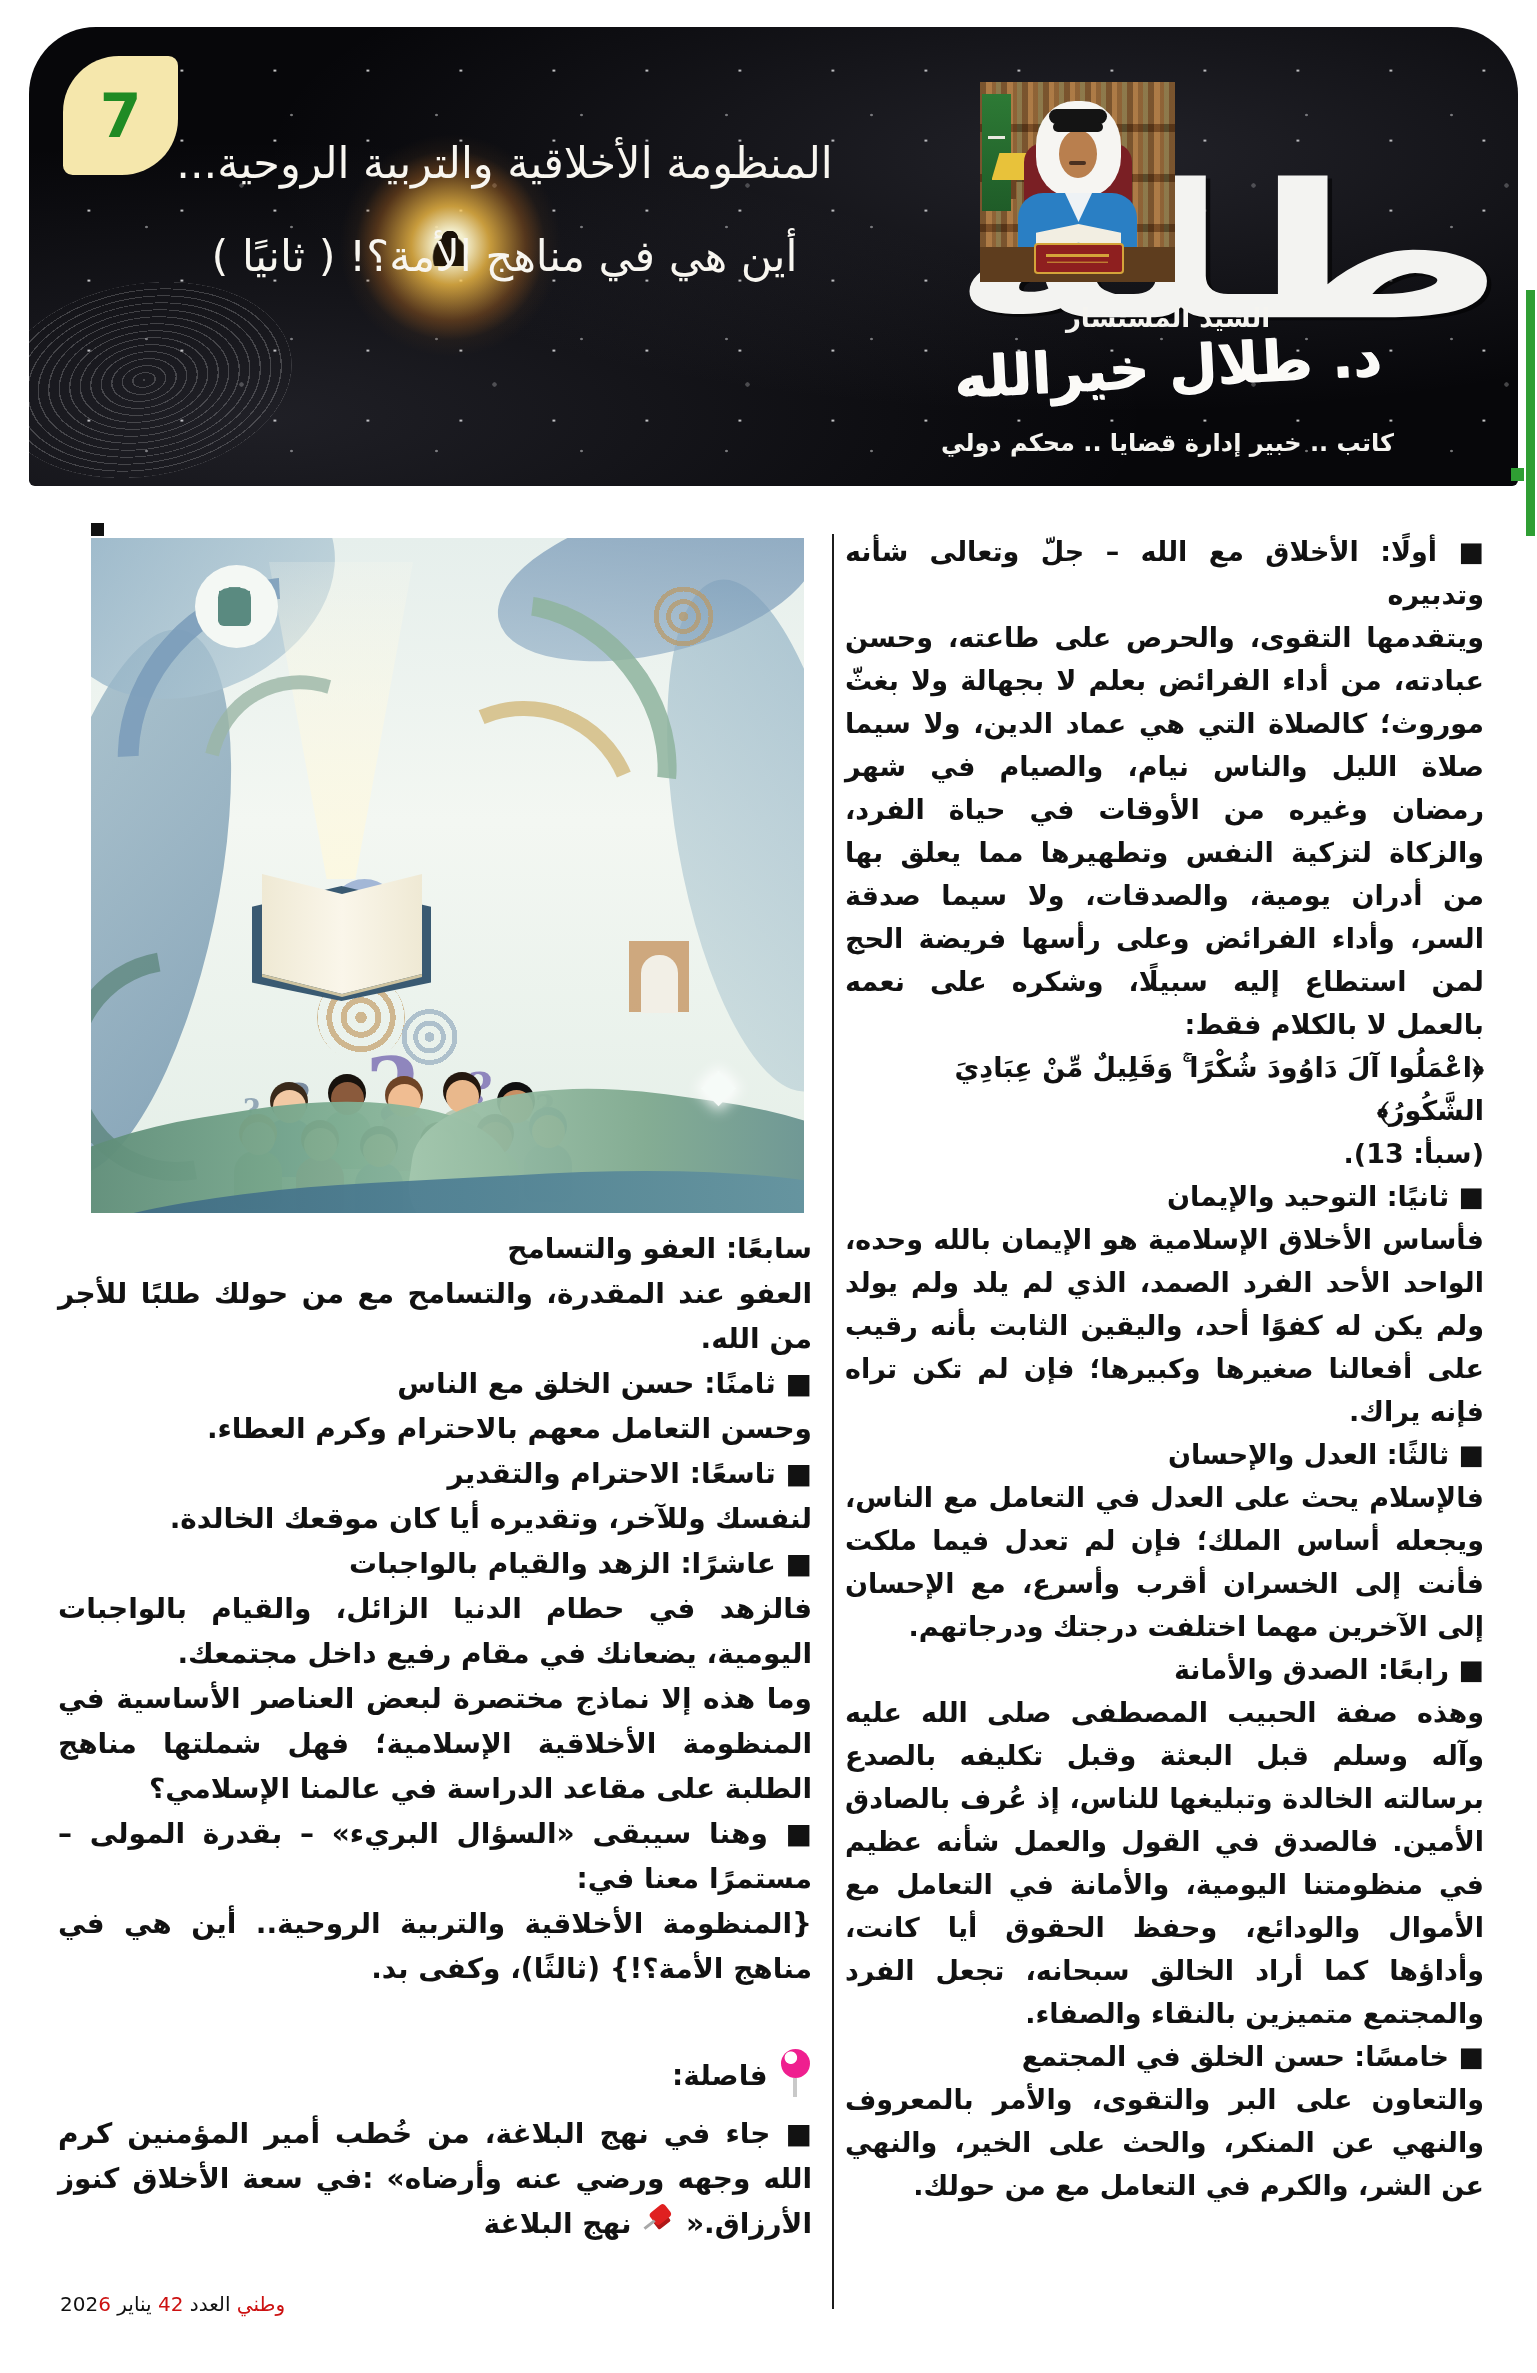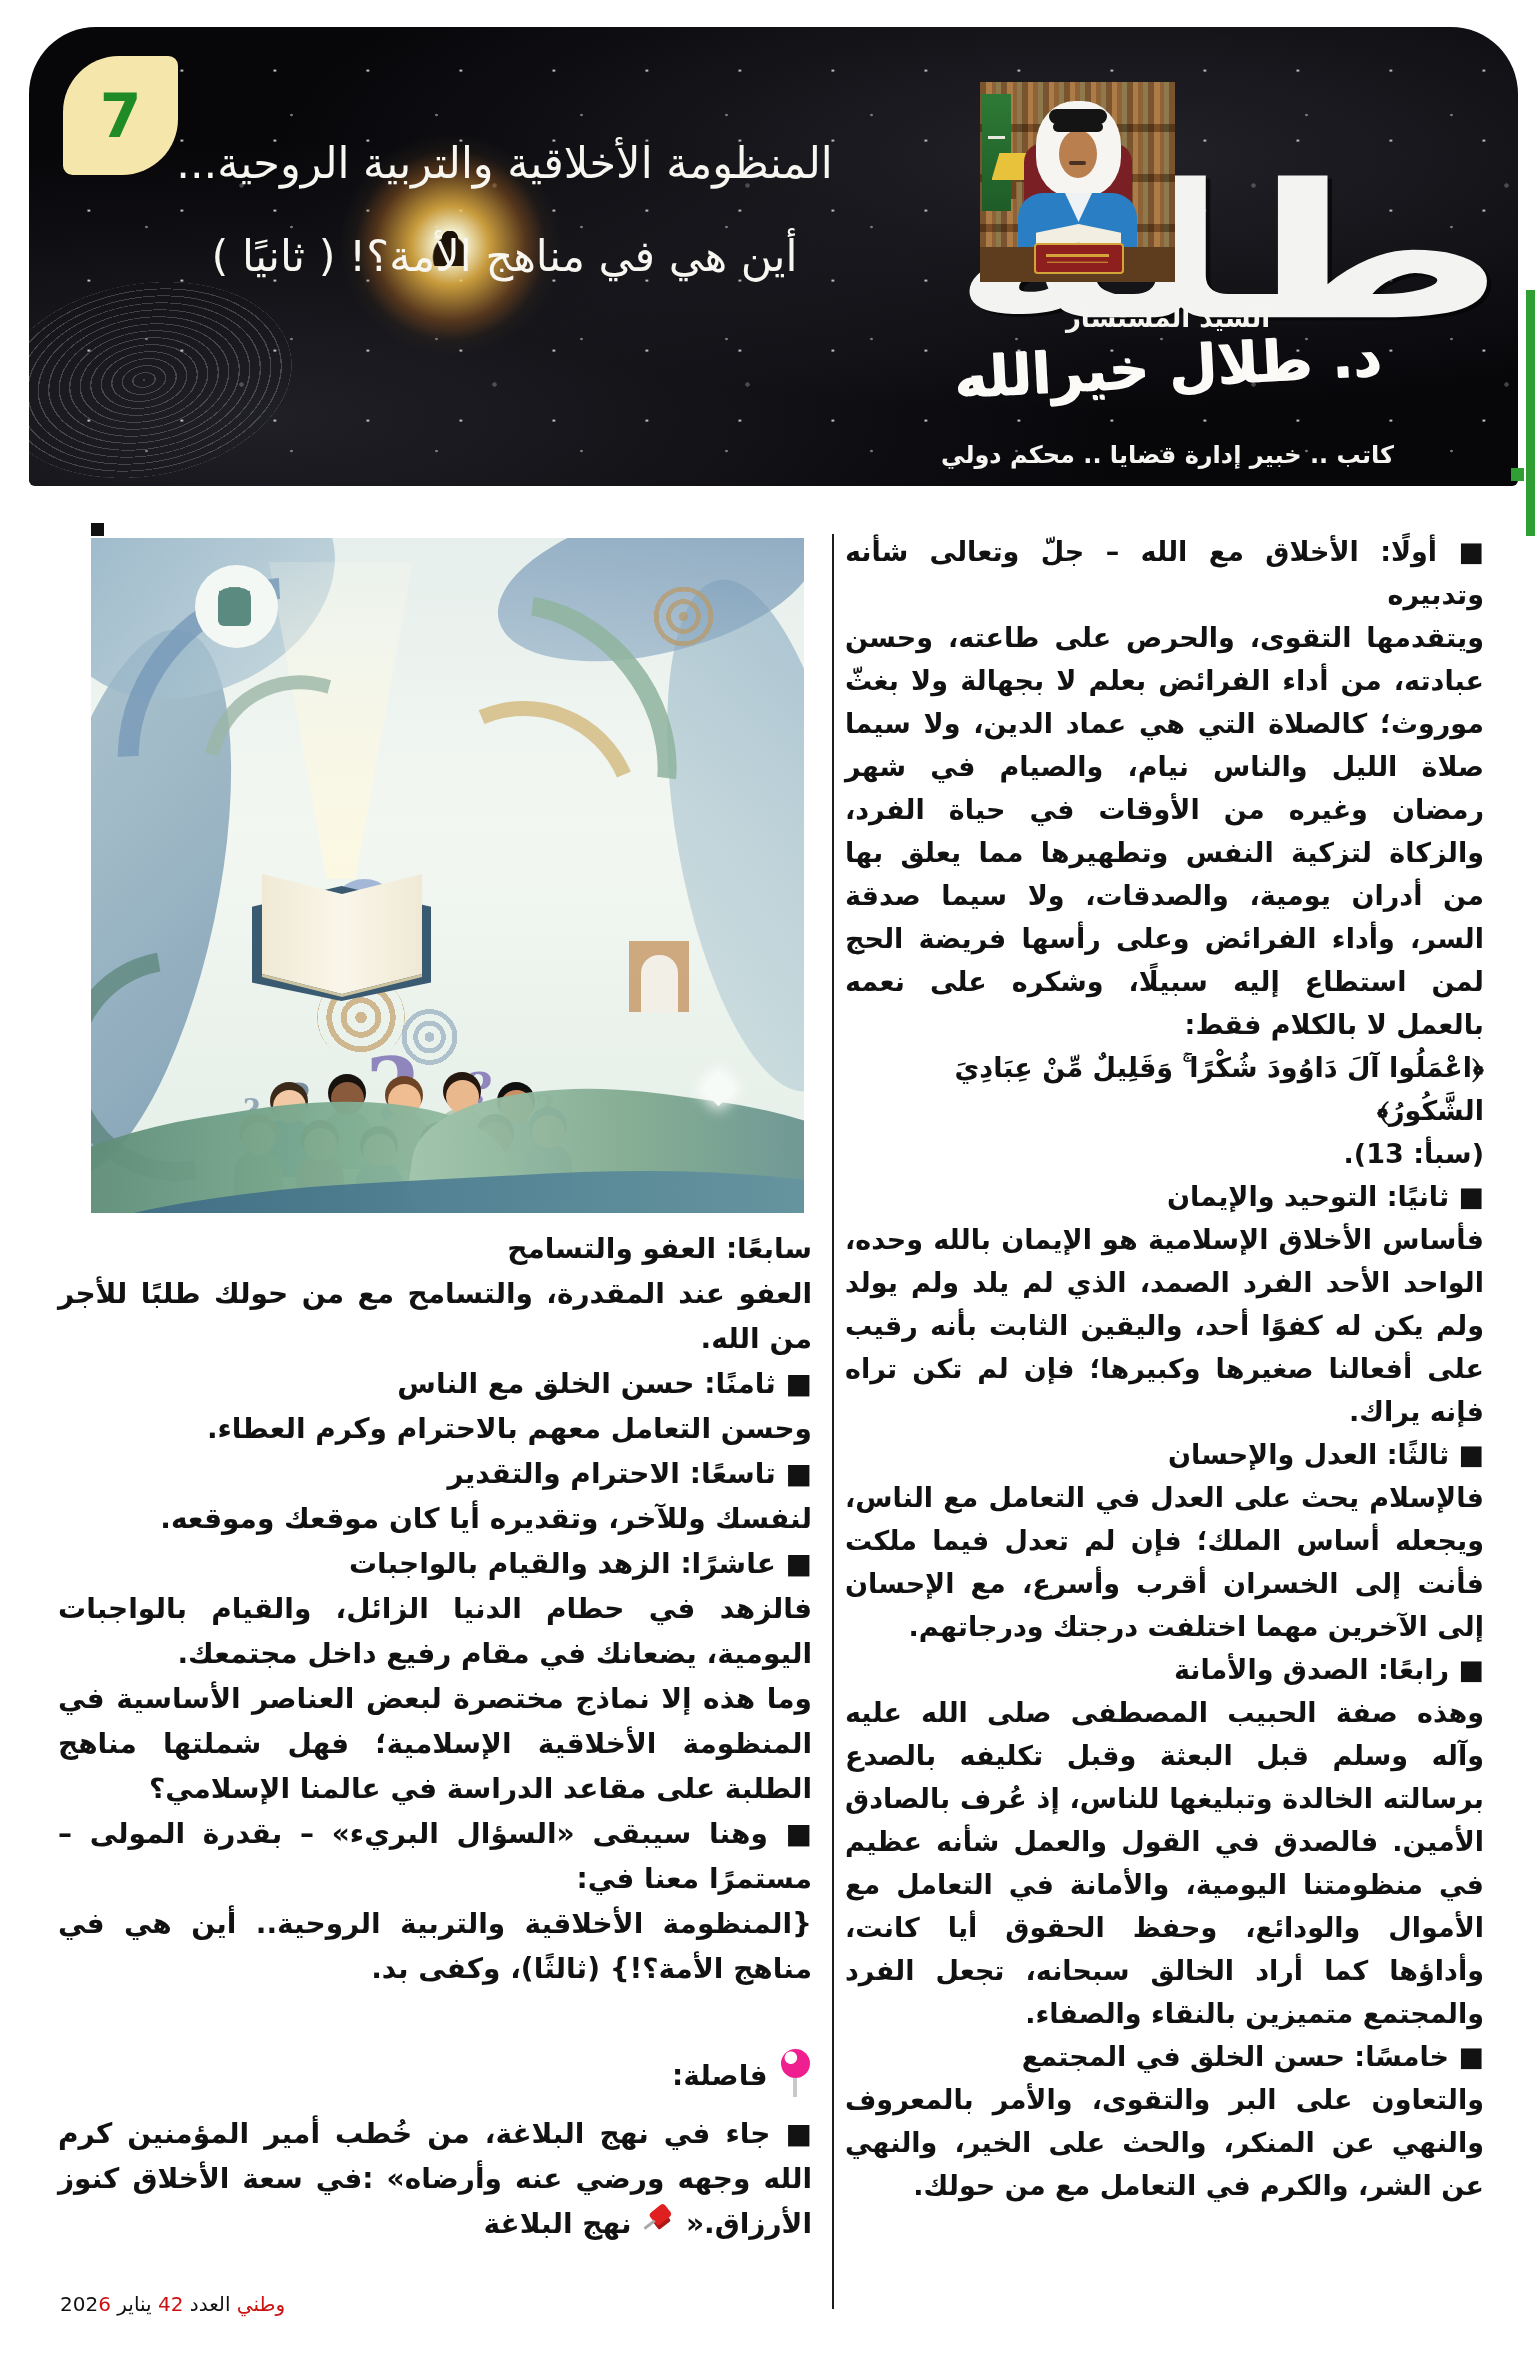--- a/index.html
+++ b/index.html
@@ -66,21 +66,21 @@
   .plate{position:absolute;left:54px;top:161px;width:90px;height:31px;background:#8e1f1f;
     border:2.9px solid #d4a43a;border-radius:3.8px;box-sizing:border-box;}
   .plate::after{content:"";position:absolute;left:9.6px;top:8.6px;width:63px;height:3.8px;background:#d4a43a;
     box-shadow:0 6.7px 0 -1px #d4a43a;}
   .roletitle{position:absolute;left:913px;top:276px;width:452px;text-align:center;color:#f5f4f0;
     font-size:26px;font-weight:bold;z-index:3;direction:rtl;}
   .signature{position:absolute;left:908px;top:307px;width:461px;text-align:center;color:#fbfaf7;
     font-size:56px;font-weight:bold;z-index:3;direction:rtl;transform:rotate(-3deg);
     text-shadow:1px 1px 0 #fff;}
   .byline{position:absolute;left:908px;top:402px;width:461px;text-align:center;color:#f5f4f0;
-    font-size:24px;font-weight:bold;z-index:3;direction:rtl;margin-top:12px;}
+    font-size:24px;font-weight:bold;z-index:3;direction:rtl;}
   .green-strip{position:absolute;left:1526px;top:290px;width:8.6px;height:246px;background:#2f9e33;}
   .green-dot{position:absolute;left:1511px;top:468px;width:13.4px;height:13.4px;background:#2f9e33;}
   
   .divider{position:absolute;left:832px;top:534px;width:1.9px;height:1775px;background:#1c1c1c;}
   .pre-bullet{position:absolute;left:91px;top:523px;width:12.5px;height:12.5px;background:#111;}
   .col{position:absolute;direction:rtl;text-align:justify;color:#121212;font-weight:bold;}
   .col p{margin:0;}
   .col-right{left:845px;top:530px;width:639px;font-size:27px;line-height:43px;}
   .col-left{left:58px;top:1226px;width:754px;font-size:28px;line-height:45px;}
   .red{color:#b50d0d;text-decoration:underline;text-decoration-thickness:2.4px;text-underline-offset:8.6px;}
@@ -240,21 +240,21 @@
     <p>والتعاون على البر والتقوى، والأمر بالمعروف والنهي عن المنكر، والحث على الخير، والنهي عن الشر، والكرم في التعامل مع من حولك.</p>
 
   </div>
 
   <div class="col col-left">
     <p>سابعًا: العفو والتسامح</p>
     <p>العفو عند المقدرة، والتسامح مع من حولك طلبًا للأجر من الله.</p>
     <p>■ ثامنًا: حسن الخلق مع الناس</p>
     <p>وحسن التعامل معهم بالاحترام وكرم العطاء.</p>
     <p>■ تاسعًا: الاحترام والتقدير</p>
-    <p>لنفسك وللآخر، وتقديره أيا كان موقعك وموقعه.</p>
+    <p>لنفسك وللآخر، وتقديره أيا كان موقعك الخالدة.</p>
     <p>■ عاشرًا: الزهد والقيام بالواجبات</p>
     <p>فالزهد في حطام الدنيا الزائل، والقيام بالواجبات اليومية، يضعانك في مقام رفيع داخل مجتمعك.</p>
     <p>وما هذه إلا نماذج مختصرة لبعض العناصر الأساسية في المنظومة الأخلاقية الإسلامية؛ فهل شملتها مناهج الطلبة على مقاعد الدراسة في عالمنا الإسلامي؟</p>
     <p>■ وهنا سيبقى «السؤال البريء» – بقدرة المولى – مستمرًا معنا في:</p>
     <p>{المنظومة الأخلاقية والتربية الروحية.. أين هي في مناهج الأمة؟!} (ثالثًا)، وكفى بد.</p>
     <div class="fasela">
       <span class="pin-ball"></span>
       <span>فاصلة:</span>
     </div>
     <p><span>■ جاء في نهج البلاغة، من خُطب أمير المؤمنين كرم الله وجهه ورضي عنه وأرضاه» :في سعة الأخلاق كنوز الأرزاق.«</span>

